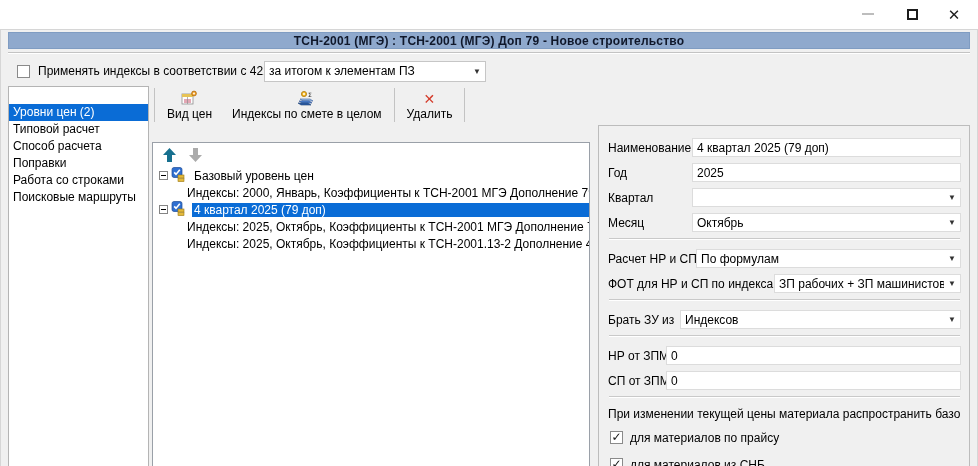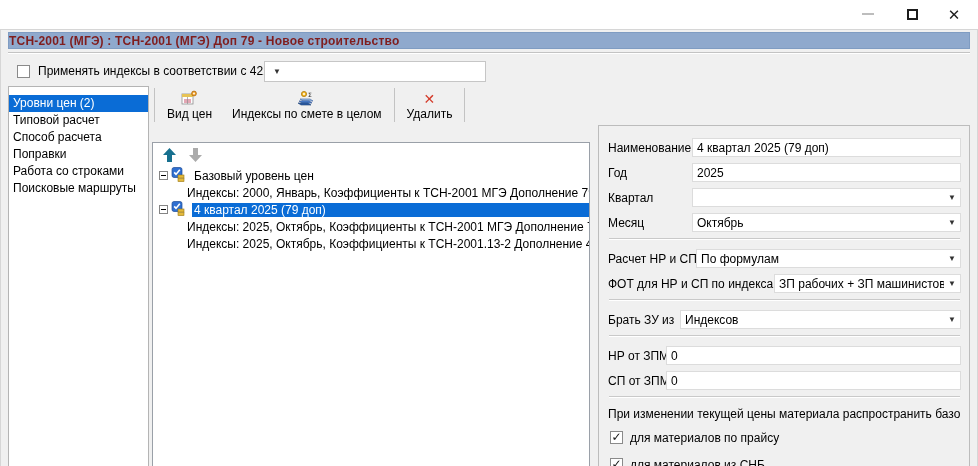--- a/index.html
+++ b/index.html
@@ -18,41 +18,41 @@
   .glyph-min { width:12px; height:0; border-top:2px solid #bdbdbd; display:block; }
   .glyph-max { width:11px; height:11px; border:2px solid #1c1c1c; display:block; }
   .glyph-close { font-size:15px; color:#1c1c1c; line-height:1; }
 
   
   .app { position:absolute; top:29px; left:0; right:0; bottom:0; background:#f0f0f0; border:1px solid #d6d6d6; border-bottom:none; }
 
   .header-bar {
     position:absolute; top:2px; left:7px; right:7px; height:17px;
     background:#8fa9cd; border:1px solid #7f9cc2;
-    display:flex; align-items:center; justify-content:flex-start;
-    font-weight:bold; color:#7f1d1d; letter-spacing:.2px;
+    display:flex; align-items:center; justify-content:center;
+    font-weight:bold; color:#0f172a; letter-spacing:.2px;
   }
   .header-groove { position:absolute; top:22px; left:7px; right:7px; height:2px; border-top:1px solid #c3c3c3; border-bottom:1px solid #ffffff; }
 
   
   .options-row { position:absolute; top:27px; left:7px; right:7px; height:28px; display:flex; align-items:center; }
   .cb { width:13px; height:13px; background:#fff; border:1px solid #8a8a8a; display:inline-flex; align-items:center; justify-content:center; flex:0 0 auto; }
   .cb.checked::after { content:"✓"; font-size:12px; font-weight:bold; line-height:1; color:#111; margin-top:-1px; }
   .options-row .cb { margin-left:9px; }
   .options-row .lbl { margin-left:8px; }
   .flat-select {
     background:#fff; border:1px solid #c6c6c6; height:21px;
     display:flex; align-items:center; padding:0 4px; cursor:default;
   }
   .flat-select .val { flex:1; white-space:nowrap; overflow:hidden; }
   .flat-select .arr { font-size:8px; color:#333; margin-left:4px; }
   .options-select { position:absolute; left:256px; width:222px; }
 
   
-  .sidebar { position:absolute; top:56px; left:7px; width:141px; bottom:0; background:#fff; border:1px solid #b4b4b4; border-bottom:none; padding-top:8px; }
+  .sidebar { position:absolute; top:56px; left:7px; width:141px; bottom:0; background:#fff; border:1px solid #b4b4b4; border-bottom:none; padding-top:17px; }
   .side-item { height:17px; line-height:17px; padding-left:4px; white-space:nowrap; overflow:hidden; cursor:default; }
   .side-item.selected { background:#0a6cd6; color:#fff; }
 
   
   .toolbar { position:absolute; top:56px; left:151px; right:7px; height:38px; display:flex; align-items:stretch; background:#f0f0f0; }
   .tb-btn { display:flex; flex-direction:column; align-items:center; justify-content:flex-end; padding:2px 10px 3px; cursor:default; }
   .tb-btn .ic { height:17px; display:flex; align-items:flex-end; justify-content:center; }
   .tb-btn .tb-lbl { white-space:nowrap; margin-top:1px; }
   .tb-sep { width:1px; background:#c3c3c3; margin:2px 2px; }
   .delete-x { color:#d43b2a; font-weight:bold; font-size:14px; line-height:1; }
@@ -100,20 +100,21 @@
 
   <div class="header-bar">
     <span>ТСН-2001 (МГЭ) : ТСН-2001 (МГЭ) Доп 79 - Новое строительство</span>
   </div>
   <div class="header-groove"></div>
 
   <div class="options-row">
     <span class="cb"></span>
     <span class="lbl">Применять индексы в соответствии с 421пр</span>
     <div class="flat-select options-select">
+      <span class="val">за итогом к элементам ПЗ</span>
       <span class="arr">▼</span>
     </div>
   </div>
 
   <div class="sidebar">
     <div class="side-item selected">Уровни цен (2)</div>
     <div class="side-item">Типовой расчет</div>
     <div class="side-item">Способ расчета</div>
     <div class="side-item">Поправки</div>
     <div class="side-item">Работа со строками</div>

